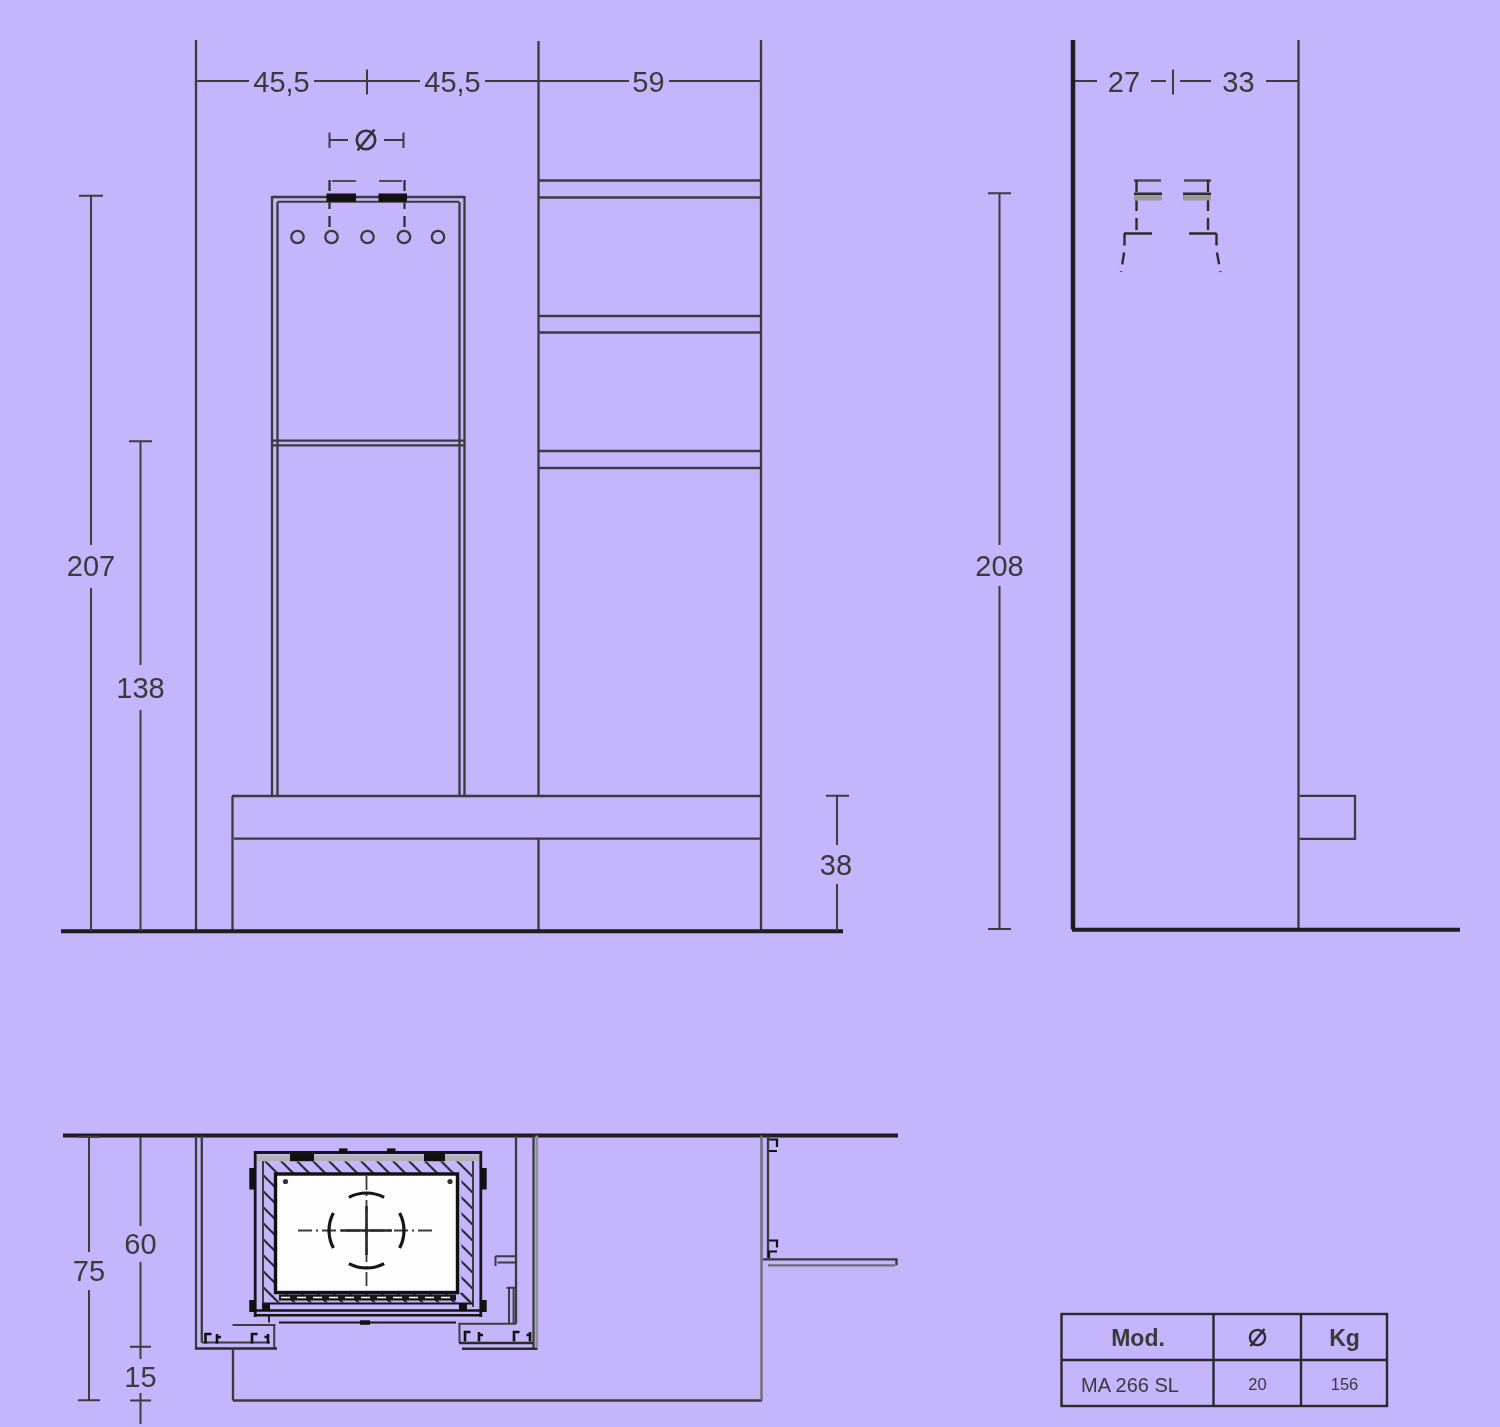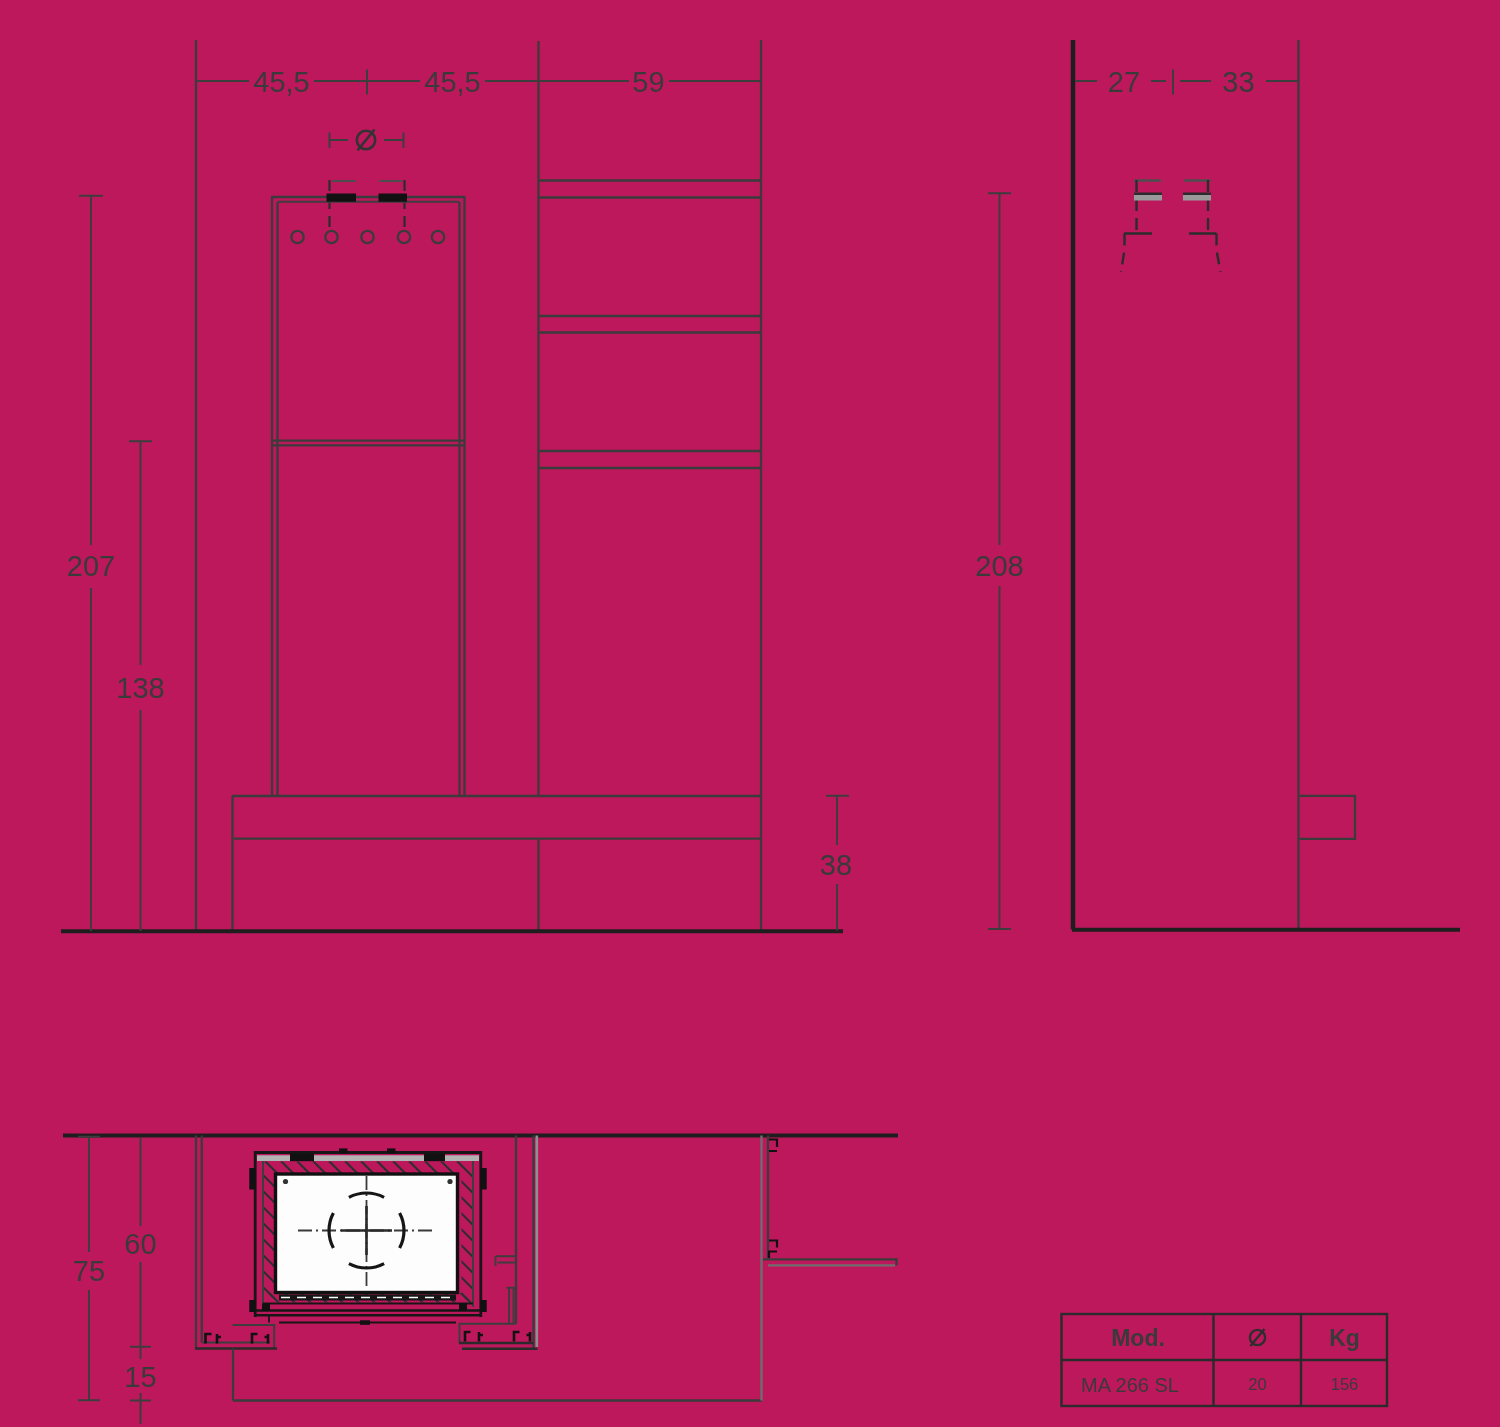--- a/index.html
+++ b/index.html
@@ -1,16 +1,16 @@
 <!DOCTYPE html>
 <html><head>
 <meta charset="utf-8">
 <style>
 html,body{margin:0;padding:0;background:#ffffff;}
-#page{width:1500px;height:1427px;position:relative;background:#be185d;font-family:"Liberation Sans",sans-serif;}
+#page{width:1500px;height:1427px;position:relative;background:#c4b5fd;font-family:"Liberation Sans",sans-serif;}
 svg{position:absolute;left:0;top:0;}
 text{font-family:"Liberation Sans",sans-serif;fill:#3a3a3a;}
 .dim{font-size:29px;}
 .l{stroke:#3b3b3b;stroke-width:2.3;fill:none;}
 .l2{stroke:#3d3d3d;stroke-width:2;fill:none;}
 .dk{stroke:#1e1e1e;stroke-width:4;fill:none;}
 .fb{stroke:#161616;fill:none;}
 </style>
 </head>
 <body>

